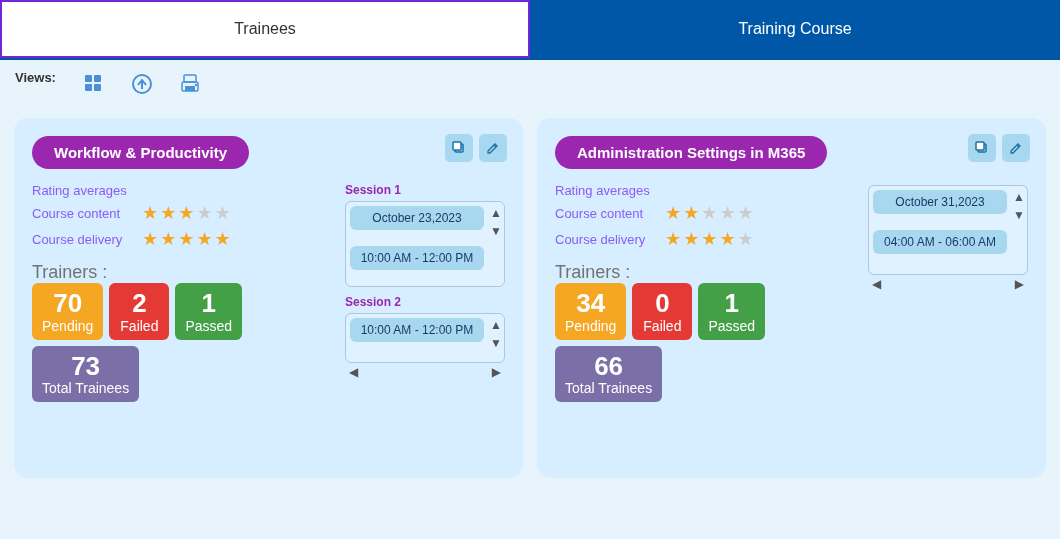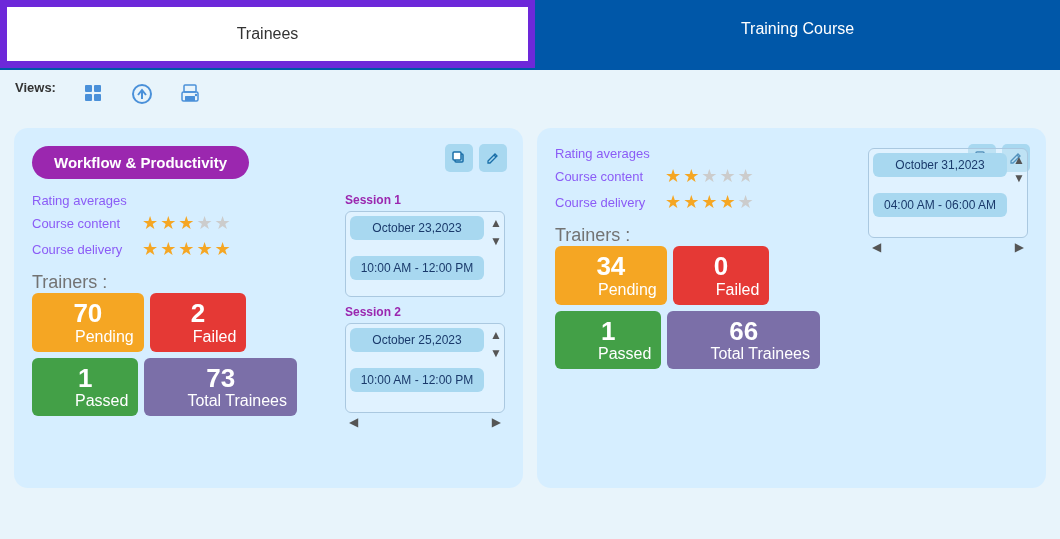--- a/index.html
+++ b/index.html
@@ -18,21 +18,21 @@
       border-bottom: 2px solid #0057a8;
       background: #fff;
     }
     .tab-item {
       flex: 1;
       padding: 18px 10px;
       text-align: center;
       font-size: 16px;
       font-weight: 500;
       cursor: pointer;
-      border: 7px solid #6d28d9;
+      border: 2px solid #6d28d9;
     }
     .tab-item.active {
       background: #0057a8;
       color: #fff;
       border: 2px solid #0057a8;
     }
     .tab-item.inactive {
       background: #fff;
       color: #333;
     }
@@ -156,24 +156,23 @@
       cursor: pointer;
     }
     .badge .num {
       font-size: 26px;
       font-weight: bold;
       color: #fff;
       display: block;
       line-height: 1.1;
     }
     .badge .lbl {
-      font-size: 16px;
+      font-size: 14px;
       color: #fff;
       display: block;
-      margin-left: 33px;
     }
     .badge-yellow { background: #f5a623; }
     .badge-red { background: #e53935; }
     .badge-green { background: #43a047; }
     .badge-purple { background: #7b6fa8; }
 
     .session-section {
       margin-bottom: 8px;
     }
     .session-label {
@@ -335,37 +334,37 @@
             <div style="position:absolute;right:2px;top:4px;display:flex;flex-direction:column;gap:4px;">
               <button class="scroll-arrow">▲</button>
               <button class="scroll-arrow">▼</button>
             </div>
           </div>
         </div>
 
         <div class="session-section">
           <div class="session-label">Session 2</div>
           <div style="position:relative; border:1px solid #aac8e0; border-radius:6px; padding:4px 20px 4px 4px; background:rgba(255,255,255,0.25);">
-            <div class="session-box">October 25,2023</div>
             <div class="session-box">10:00 AM - 12:00 PM</div>
             <div style="position:absolute;right:2px;top:4px;display:flex;flex-direction:column;gap:4px;">
               <button class="scroll-arrow">▲</button>
               <button class="scroll-arrow">▼</button>
             </div>
           </div>
           <div class="scroll-arrows">
             <button class="scroll-arrow">◀</button>
             <button class="scroll-arrow">▶</button>
           </div>
         </div>
       </div>
     </div>
   </div>
 
   <div class="course-card">
+    <div class="course-title-btn">Administration Settings in M365</div>
     <div class="card-icons">
       <div class="card-icon-btn">
         <svg width="14" height="14" viewBox="0 0 14 14" fill="none">
           <rect x="3" y="3" width="8" height="8" rx="1" stroke="#1a6fa8" stroke-width="1.5" fill="none"></rect>
           <rect x="1" y="1" width="8" height="8" rx="1" stroke="#1a6fa8" stroke-width="1.5" fill="white"></rect>
         </svg>
       </div>
       <div class="card-icon-btn">
         <svg width="14" height="14" viewBox="0 0 14 14" fill="none">
           <path d="M2 10L9 3L11 5L4 12H2V10Z" stroke="#1a6fa8" stroke-width="1.3" fill="none"></path>

